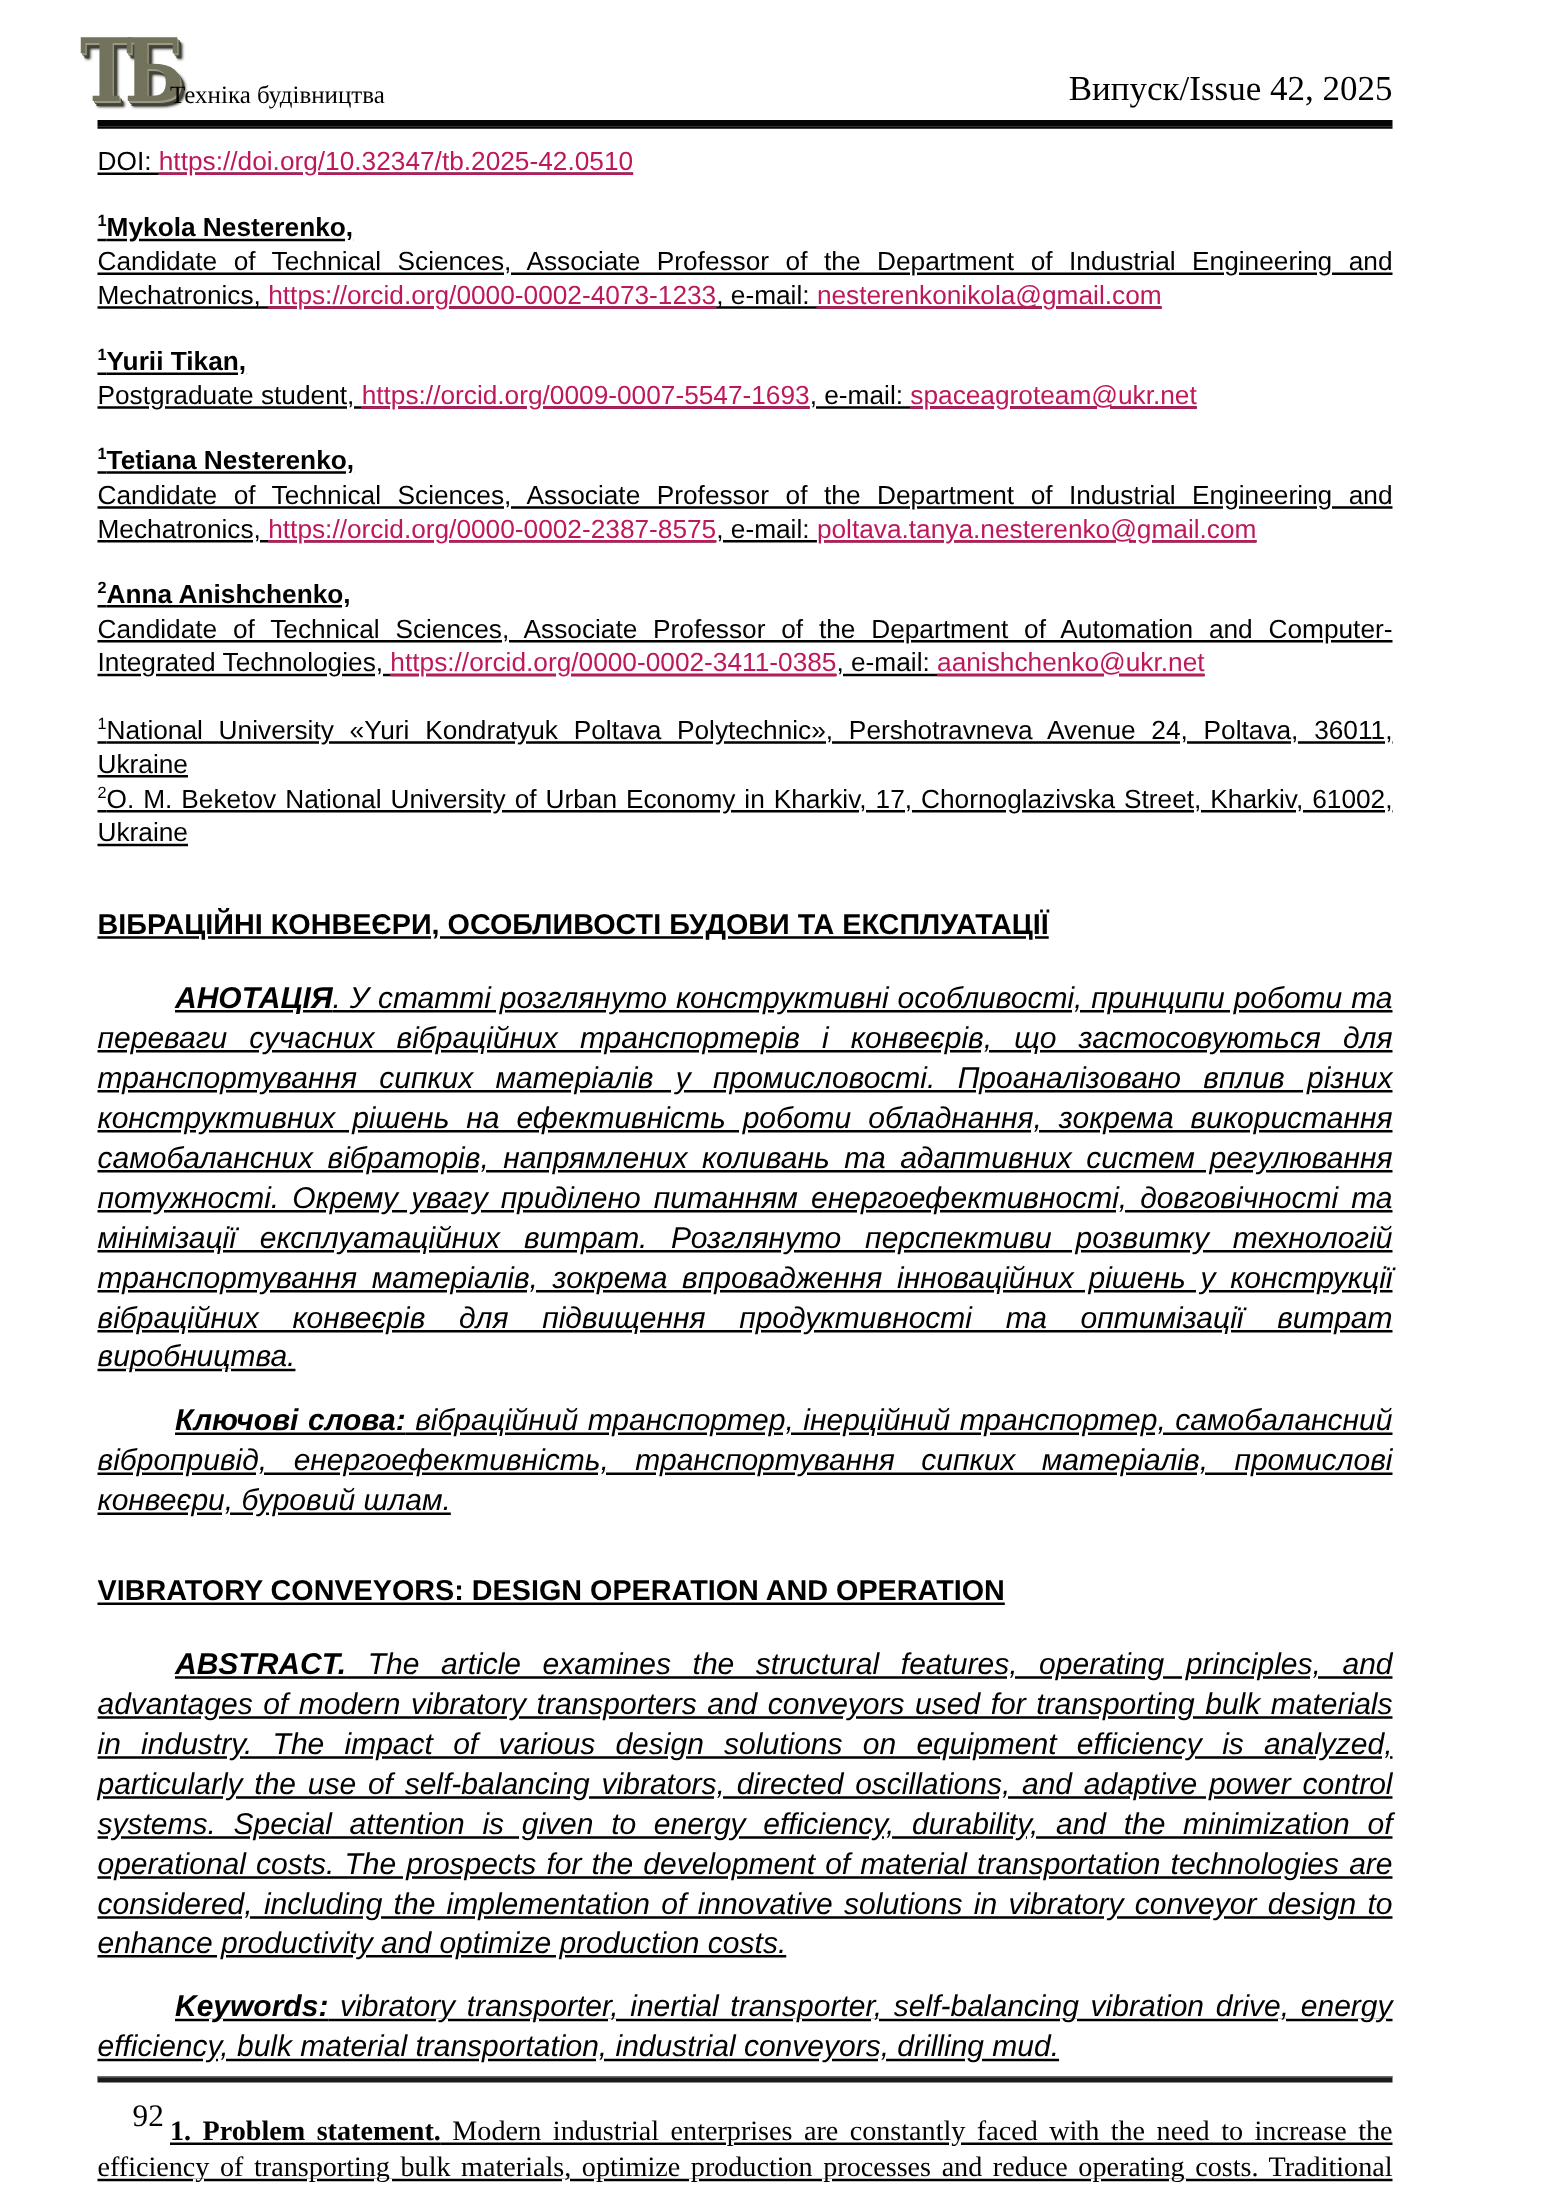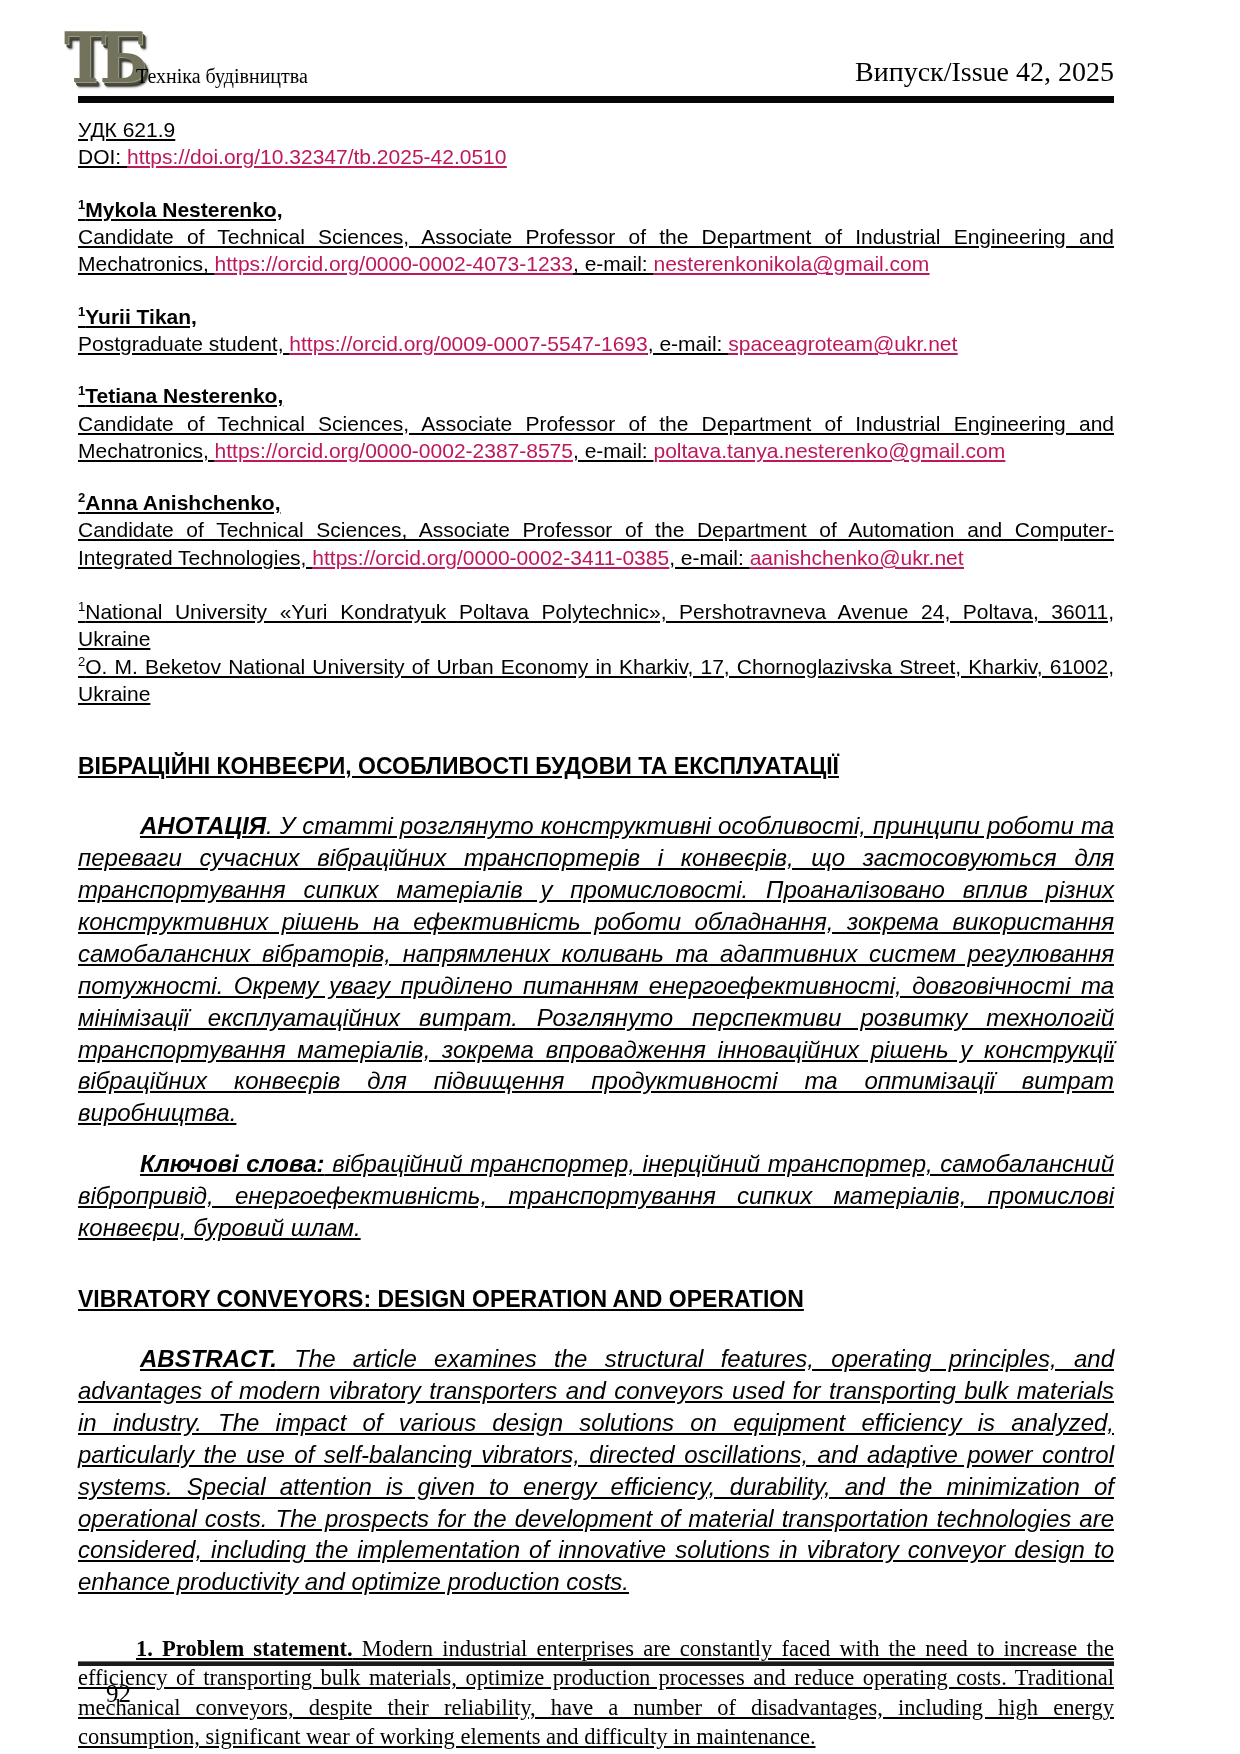--- a/index.html
+++ b/index.html
@@ -102,21 +102,20 @@
 <div class="page">
 
   <div class="header">
     <div class="logo">ТБ</div>
     <div class="journal-title">Техніка будівництва</div>
     <div class="issue">Випуск/Issue 42, 2025</div>
   </div>
   <div class="header-rule"></div>
 
   <div class="meta">
-    <div>УДК 621.9</div>
     <div><span>DOI: </span><a class="link">https://doi.org/10.32347/tb.2025-42.0510</a></div>
   </div>
 
   <div class="author-block">
     <div class="author-name"><sup>1</sup><span>Mykola Nesterenko,</span></div>
     <div class="author-desc"><span>Candidate of Technical Sciences, Associate Professor of the Department of Industrial Engineering and Mechatronics, </span><a class="link">https://orcid.org/0000-0002-4073-1233</a><span>, e-mail: </span><a class="link">nesterenkonikola@gmail.com</a></div>
   </div>
 
   <div class="author-block">
     <div class="author-name"><sup>1</sup><span>Yurii Tikan,</span></div>
@@ -141,20 +140,21 @@
   <div class="title-ua">ВІБРАЦІЙНІ КОНВЕЄРИ, ОСОБЛИВОСТІ БУДОВИ ТА ЕКСПЛУАТАЦІЇ</div>
 
   <p class="abstract"><span class="lead-bi">АНОТАЦІЯ</span><span>. У статті розглянуто конструктивні особливості, принципи роботи та пере­ваги сучасних вібраційних транспортерів і конвеєрів, що застосовуються для транспортування сипких матеріалів у промисловості. Проаналізовано вплив різних конструктивних рішень на ефе­ктивність роботи обладнання, зокрема використання самобалансних вібраторів, напрямлених коливань та адаптивних систем регулювання потужності. Окрему увагу приділено питанням енергоефективності, довговічності та мінімізації експлуатаційних витрат. Розглянуто перспе­ктиви розвитку технологій транспортування матеріалів, зокрема впровадження інноваційних рі­шень у конструкції вібраційних конвеєрів для підвищення продуктивності та оптимізації витрат виробництва.</span></p>
 
   <p class="keywords"><span class="lead-bi">Ключові слова:</span><span> вібраційний транспортер, інерційний транспортер, самобалансний вібро­привід, енергоефективність, транспортування сипких матеріалів, промислові конвеєри, буровий шлам.</span></p>
 
   <div class="title-en">VIBRATORY CONVEYORS: DESIGN OPERATION AND OPERATION</div>
 
   <p class="abstract"><span class="lead-bi">ABSTRACT.</span><span> The article examines the structural features, operating principles, and advantages of modern vibratory transporters and conveyors used for transporting bulk materials in industry. The impact of various design solutions on equipment efficiency is analyzed, particularly the use of self-balancing vibra­tors, directed oscillations, and adaptive power control systems. Special attention is given to energy effi­ciency, durability, and the minimization of operational costs. The prospects for the development of material transportation technologies are considered, including the implementation of innovative solutions in vibratory conveyor design to enhance productivity and optimize production costs.</span></p>
 
+  <p class="keywords"><span class="lead-bi">Keywords:</span><span> vibratory transporter, inertial transporter, self-balancing vibration drive, energy effi­ciency, bulk material transportation, industrial conveyors, drilling mud.</span></p>
 
   <p class="body-text"><span class="section-lead">1. Problem statement.</span><span> Modern industrial enterprises are constantly faced with the need to increase the efficiency of transporting bulk materials, optimize production processes and reduce operating costs. Traditional mechanical conveyors, despite their reliability, have a number of dis­advantages, including high energy consumption, significant wear of working elements and diffi­culty in maintenance.</span></p>
 
   <div class="footer">
     <div class="footer-rule"></div>
     <div class="page-number">92</div>
   </div>
 
 </div>
 

